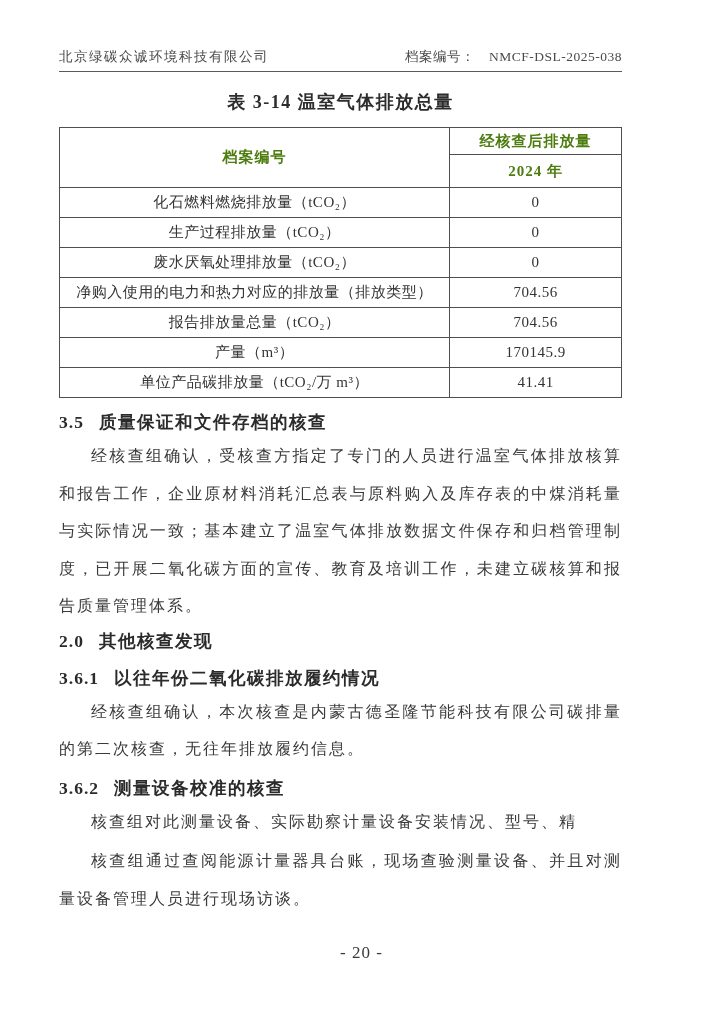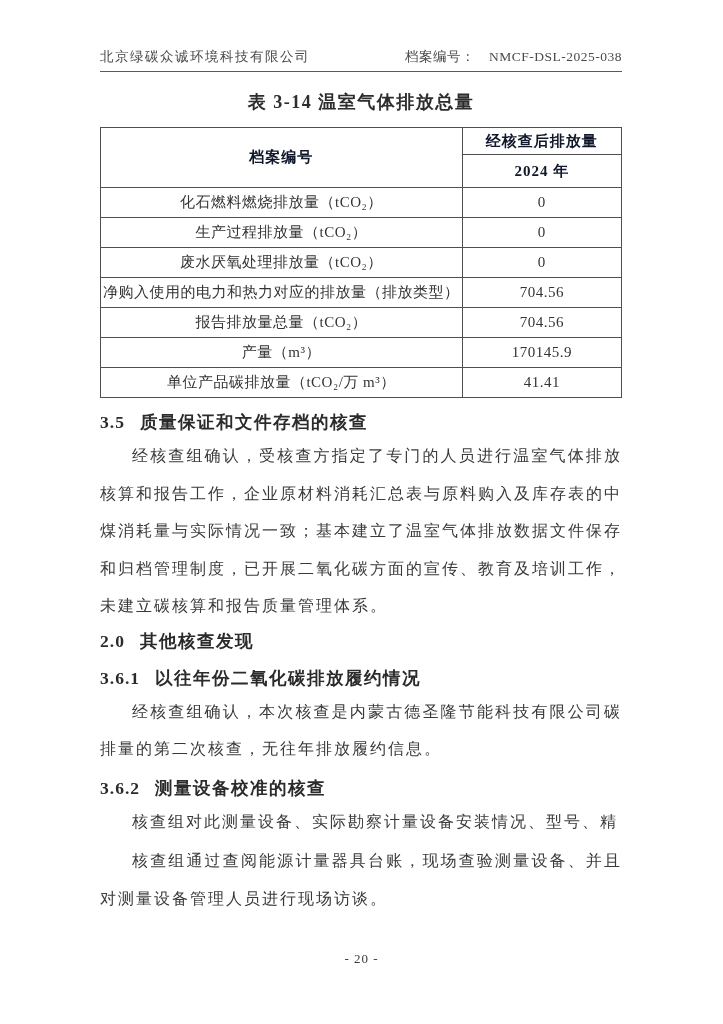--- a/index.html
+++ b/index.html
@@ -6,21 +6,21 @@
   html, body { background: #e9e9e9; }
   .page {
     width: 723px; height: 1024px;
     background: #ffffff;
     position: relative;
     margin: 0 auto;
     font-family: "Liberation Serif", "DejaVu Serif", serif;
     color: #3a3a3a;
     overflow: hidden;
   }
-  .content { padding: 48px 101px 0 100px; }
+  .content { padding: 48px 101px 0 59px; }
 
   
   .doc-header {
     display: flex; justify-content: space-between; align-items: baseline;
     border-bottom: 1.5px solid #5a5a5a;
     padding-bottom: 5px;
     font-size: 13.5px;
     color: #4a4a4a;
   }
   .doc-header .company { letter-spacing: 1.5px; }
@@ -45,21 +45,21 @@
     color: #333333;
     font-size: 15px;
   }
   table.em th, table.em td {
     border: 1px solid #4f4f4f;
     text-align: center;
     vertical-align: middle;
     padding: 0 2px;
     font-weight: normal;
   }
-  table.em .hdr { font-weight: bold; color: #0f172a; letter-spacing: 1px; }
+  table.em .hdr { font-weight: bold; color: #4d7c0f; letter-spacing: 1px; }
   table.em tr.hrow1 td, table.em tr.hrow1 th { height: 27px; }
   table.em tr.hrow2 td, table.em tr.hrow2 th { height: 33px; }
   table.em tr.drow td { height: 30px; letter-spacing: 0.5px; }
   table.em .val { letter-spacing: 0.5px; }
   table.em col.c1 { width: 361px; }
   table.em col.c2 { width: 159px; }
 
   
   .sec-heading {
     font-weight: bold;
@@ -85,24 +85,23 @@
     color: #3a3a3a;
     word-break: break-all;
   }
 
   
   .page-footer {
     position: absolute;
     left: 0; right: 0;
     top: 943px;
     text-align: center;
-    font-size: 13px;
+    font-size: 17px;
     letter-spacing: 1px;
     color: #3a3a3a;
-    margin-top: 8px;
   }
 </style>
 </head>
 <body>
 
 <div class="page">
   <div class="content">
 
     <div class="doc-header">
       <span class="company">北京绿碳众诚环境科技有限公司</span>

